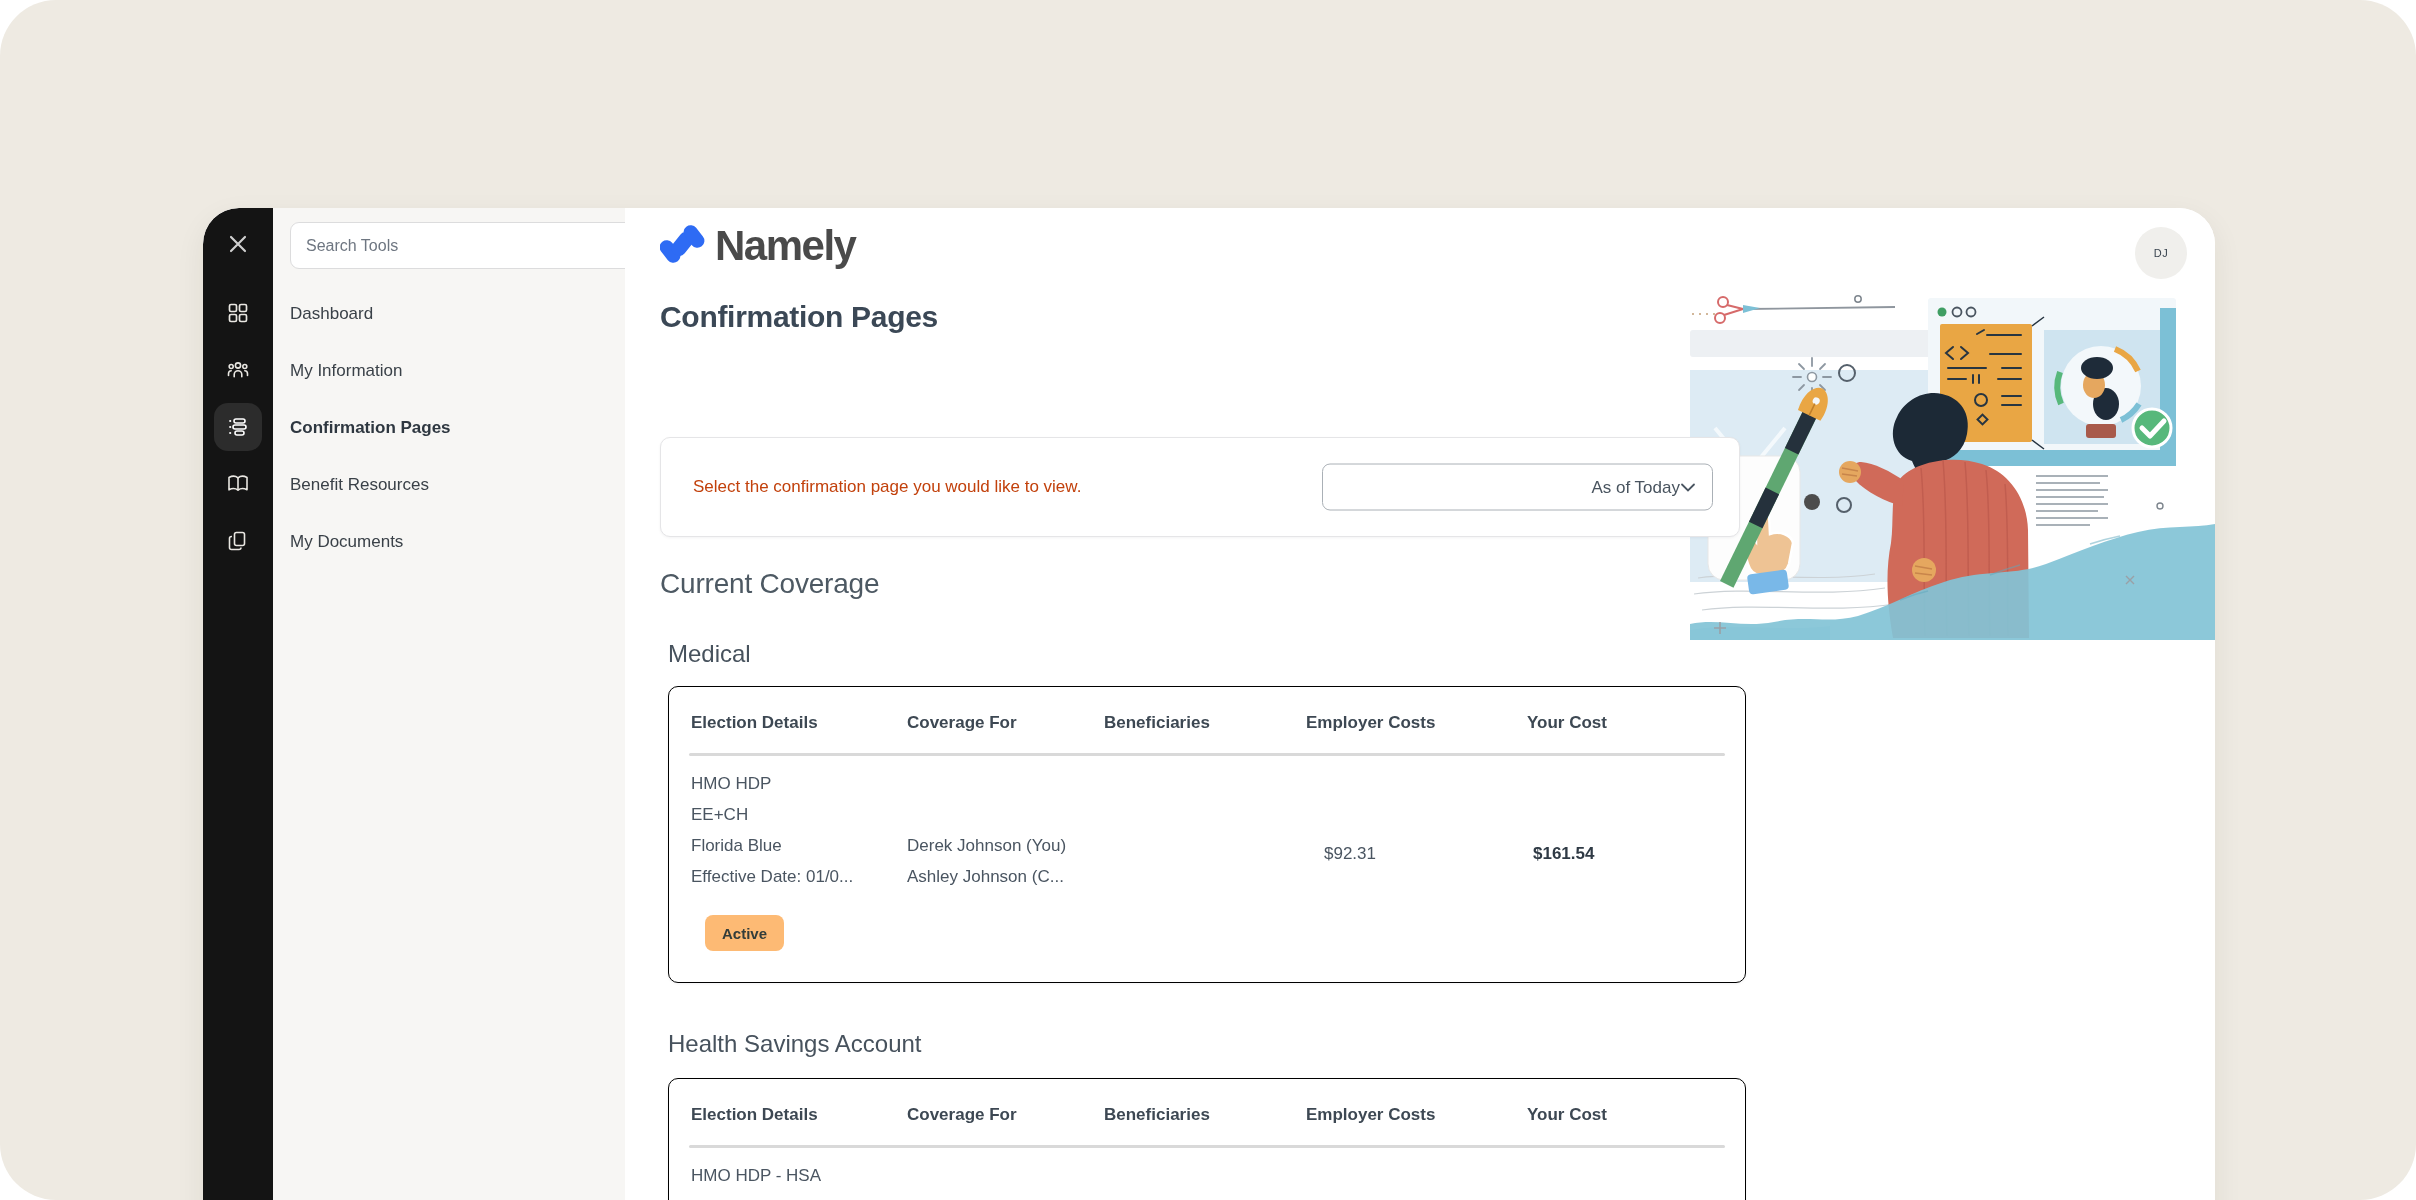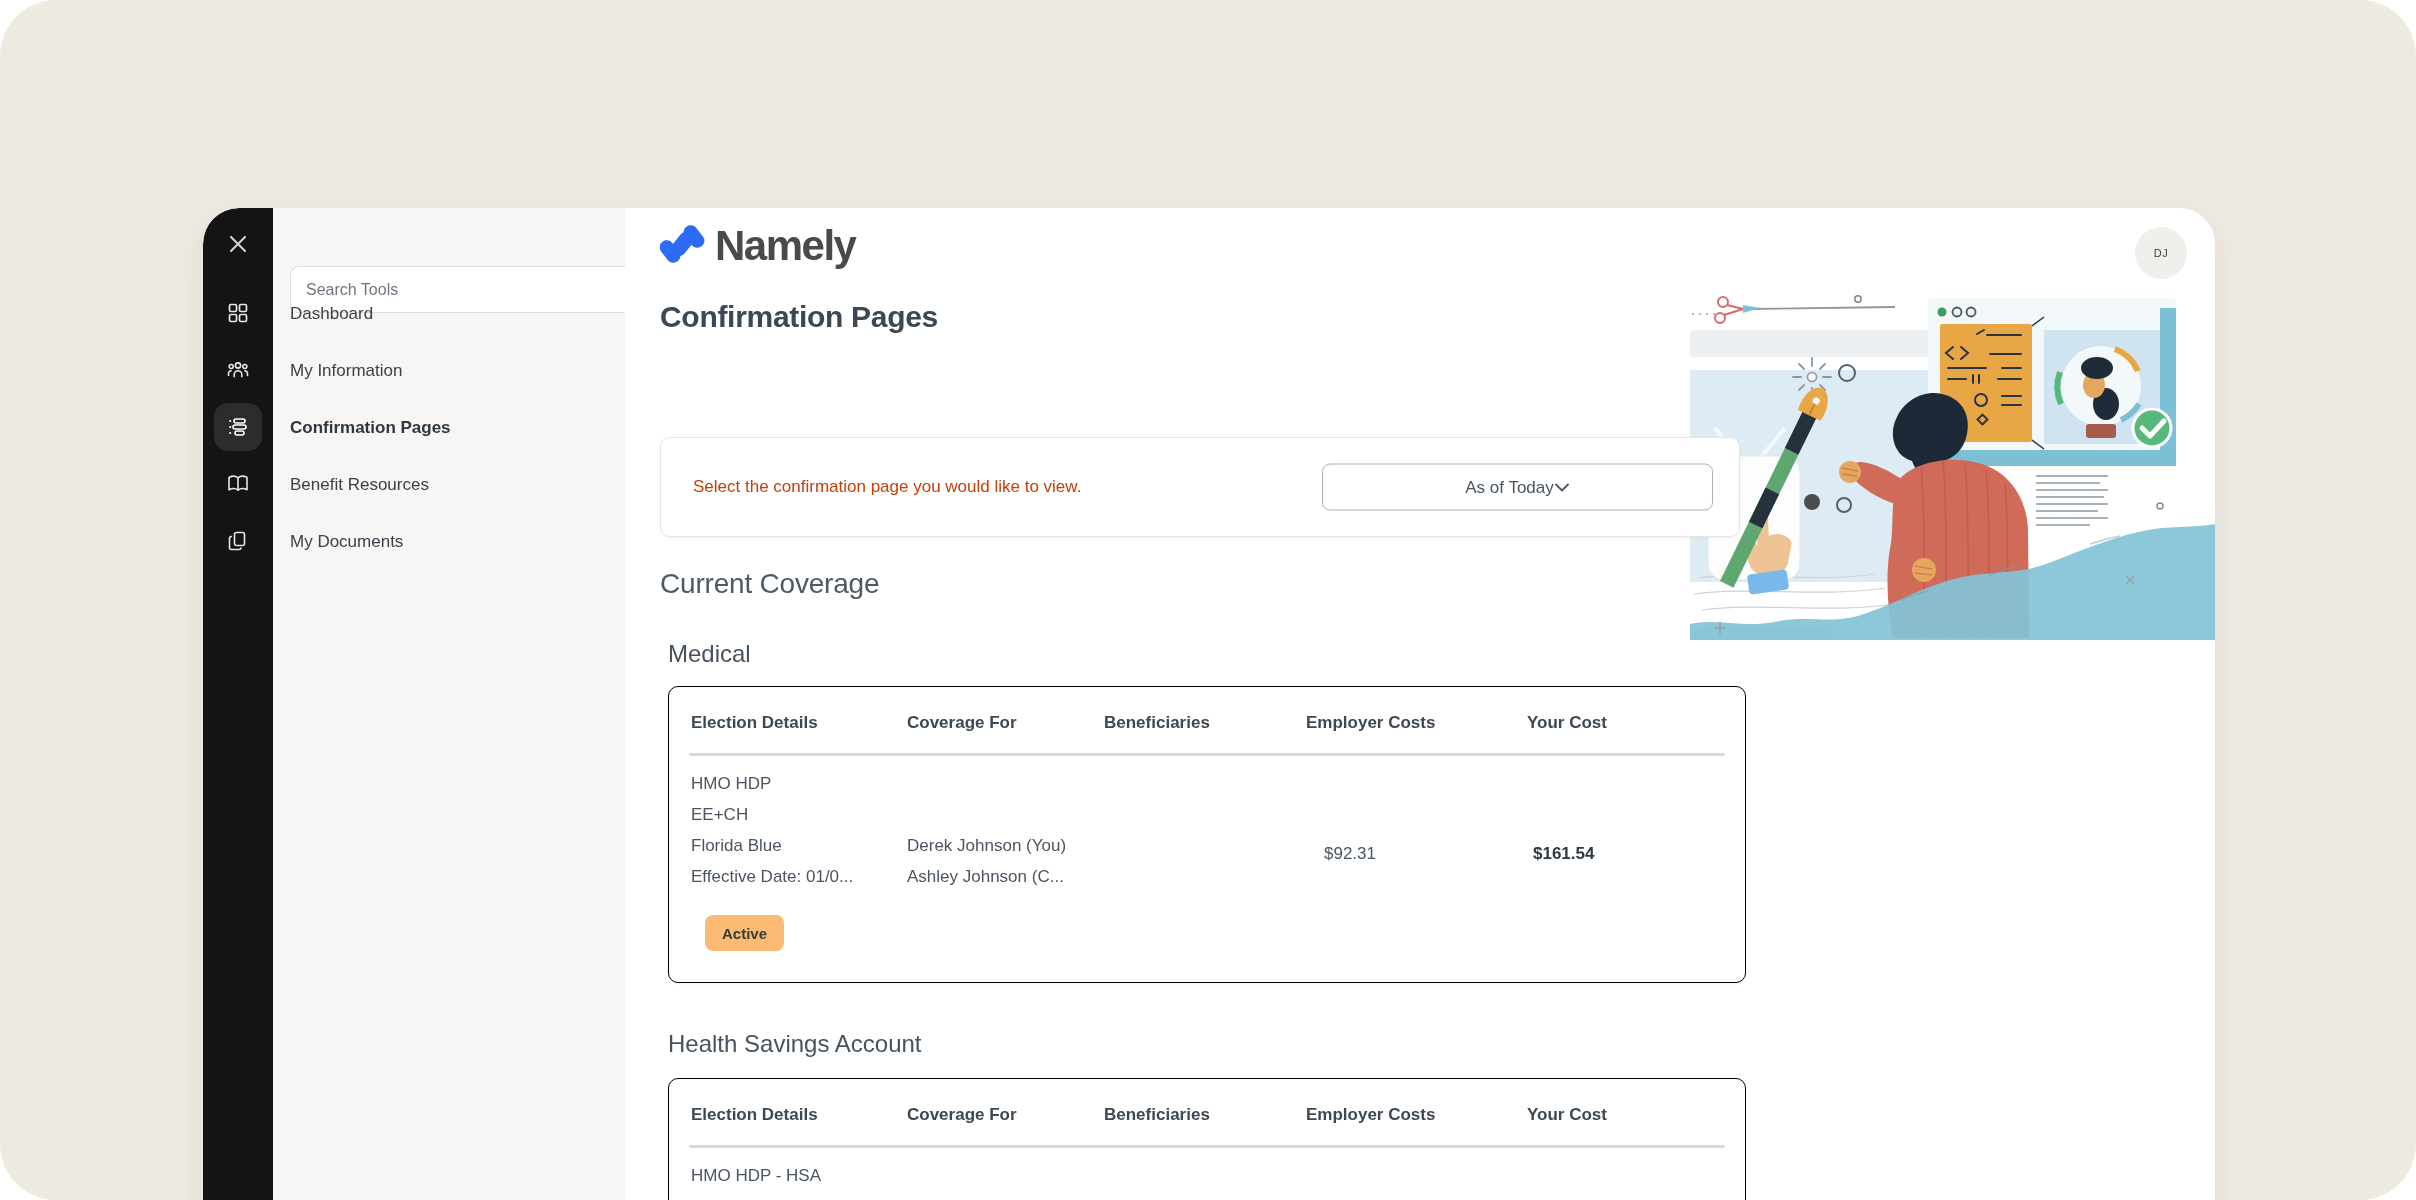--- a/index.html
+++ b/index.html
@@ -16,21 +16,21 @@
   
   .rail{position:absolute;left:0;top:0;bottom:0;width:70px;background:#141414;border-radius:36px 0 0 0;}
   .rail-close{position:absolute;left:50%;top:20px;transform:translateX(-50%);
     width:32px;height:32px;border:none;background:transparent;cursor:pointer;padding:4px;}
   .rail-icons{position:absolute;top:81px;left:0;width:70px;display:flex;flex-direction:column;align-items:center;gap:9px;}
   .rail-btn{width:48px;height:48px;border:none;background:transparent;border-radius:14px;
     display:flex;align-items:center;justify-content:center;cursor:pointer;padding:0;}
   .rail-btn.active{background:#2c2c2c;}
   
   .nav-panel{position:absolute;left:70px;top:0;bottom:0;width:352px;background:#f7f6f4;}
-  .search-box{position:absolute;left:17px;top:14px;width:374px;height:47px;margin-top:44px;}
+  .search-box{position:absolute;left:17px;top:14px;width:374px;height:47px;}
   .search-box input{
     width:100%;height:100%;box-sizing:border-box;border:1px solid #dcdcdd;border-radius:9px;
     background:#fff;padding:0 42px 0 15px;font:16px "Liberation Sans",sans-serif;color:#3e4752;outline:none;
   }
   .search-box input::placeholder{color:#6e7681;}
   .search-clear{position:absolute;right:13px;top:50%;transform:translateY(-50%);
     width:20px;height:20px;border:none;background:transparent;cursor:pointer;padding:2px;}
   .nav-list{position:absolute;left:0;top:94px;width:100%;margin:0;padding:0;list-style:none;}
   .nav-item{height:24px;margin:0 0 33px 17px;display:flex;align-items:center;cursor:pointer;
     font-size:17px;font-weight:500;color:#3a4148;}
@@ -44,21 +44,21 @@
     font-size:11px;color:#39434f;letter-spacing:.5px;cursor:pointer;}
   .illustration{position:absolute;top:70px;right:0;width:525px;height:362px;z-index:0;pointer-events:none;}
   .page-title{position:absolute;left:35px;top:92px;margin:0;font-size:30px;font-weight:600;
     color:#3b4856;letter-spacing:-.3px;z-index:1;}
   .select-card{position:absolute;left:35px;top:229px;width:1078px;height:98px;background:#fff;
     border:1px solid #e5e5e7;border-radius:10px;box-shadow:0 1px 3px rgba(20,20,43,.05);z-index:2;}
   .select-prompt{position:absolute;left:32px;top:50%;transform:translateY(-50%);margin:0;
     font-size:17px;color:#c2410c;}
   .select{position:absolute;right:26px;top:50%;transform:translateY(-50%);width:391px;height:47px;
     box-sizing:border-box;border:1px solid #aab0b6;border-radius:8px;background:#fff;cursor:pointer;
-    display:flex;align-items:center;justify-content:center;padding:0 16px;}
+    display:flex;align-items:center;justify-content:flex-end;padding:0 16px;}
   .select-value{font-size:17px;color:#49545f;}
   .section-title{position:absolute;left:35px;top:360px;margin:0;font-size:28px;font-weight:500;
     color:#4d5963;letter-spacing:-.2px;z-index:1;}
   .sub-title{position:absolute;left:35px;margin:8px;font-size:24px;font-weight:500;color:#47525d;z-index:1;}
   .sub-medical{top:424px;}
   .sub-hsa{top:814px;}
   .table-card{position:absolute;left:35px;width:1078px;background:#fff;border:1px solid #000000;
     border-radius:10px;box-shadow:0 1px 3px rgba(20,20,43,.05);z-index:1;box-sizing:border-box;margin-left:8px;}
   .card-medical{top:478px;height:297px;}
   .card-hsa{top:870px;height:350px;}

